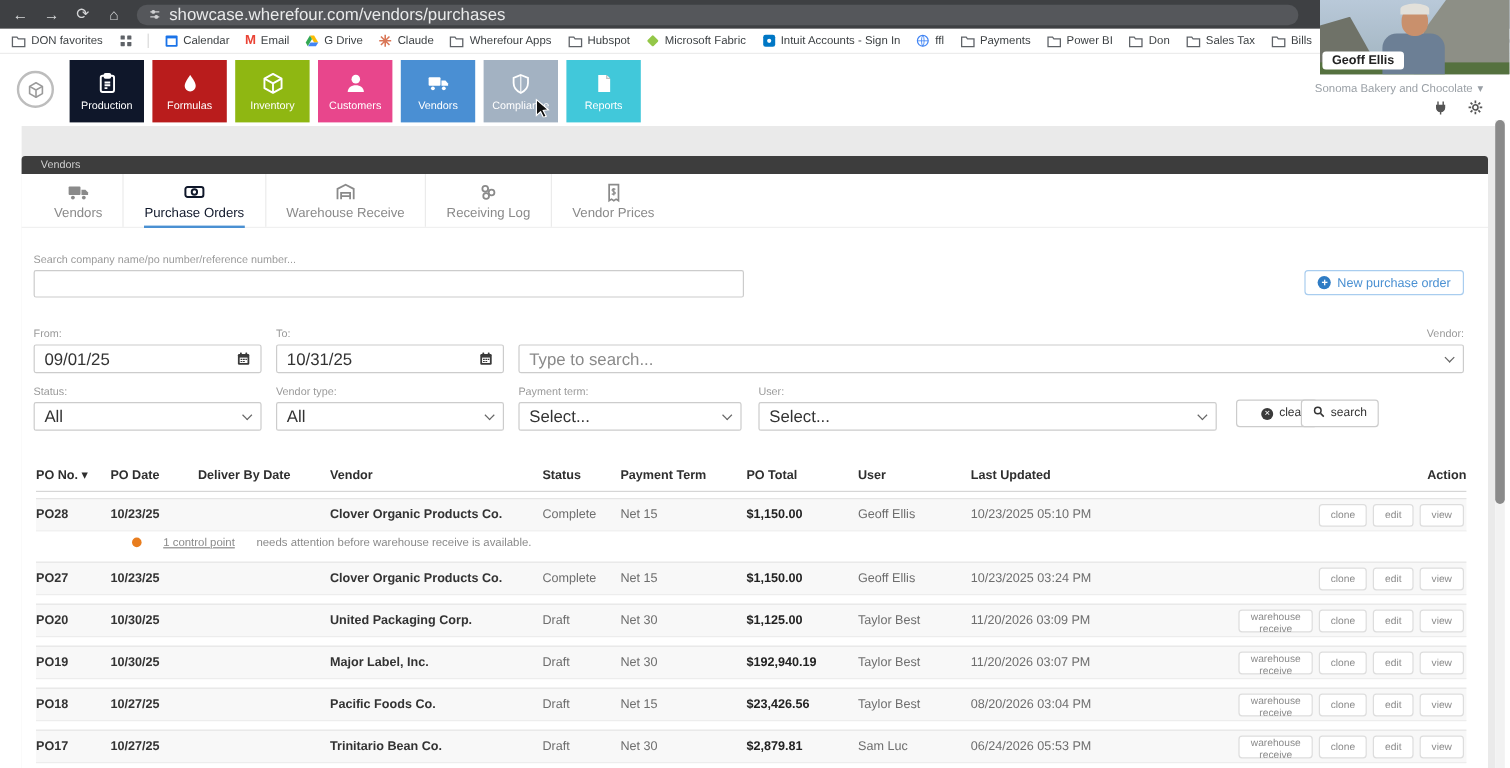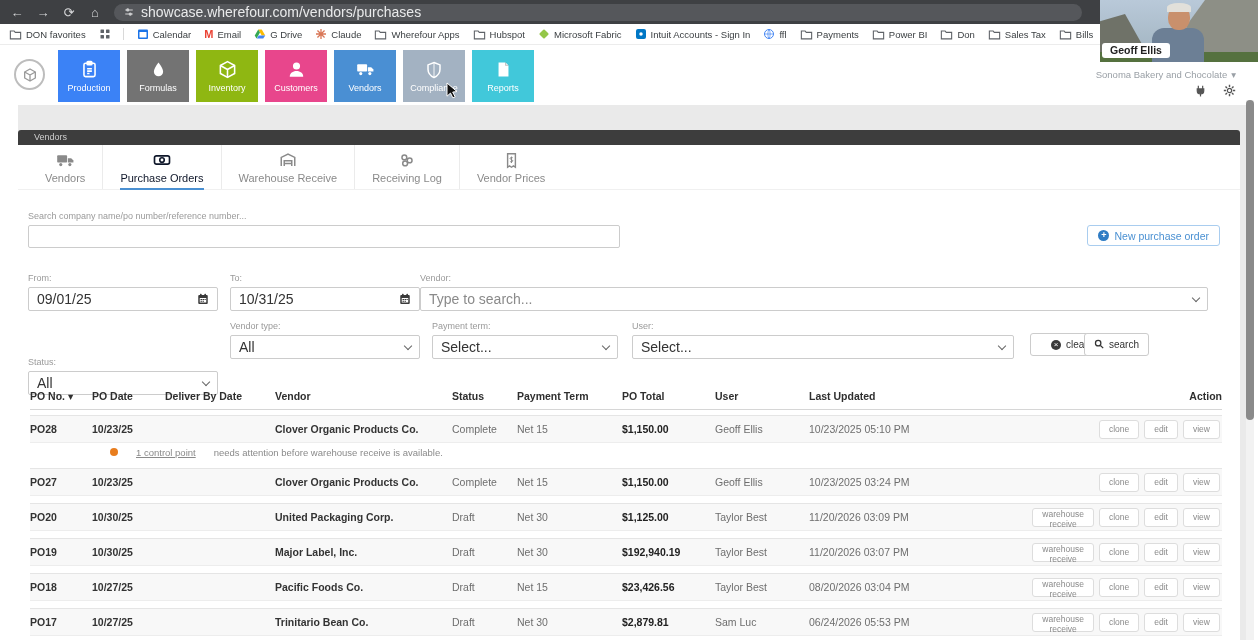--- a/index.html
+++ b/index.html
@@ -327,32 +327,32 @@
 
 <div class="app-header">
   <div class="wf-logo">
     <svg width="16" height="16" viewBox="0 0 24 24" fill="none" stroke="currentColor" stroke-width="2" stroke-linejoin="round">
         <path d="M12 3l8 4.5v9L12 21l-8-4.5v-9z"></path>
         <path d="M4 7.5l8 4.5 8-4.5M12 12v9"></path>
       </svg>
   </div>
   <div class="tiles">
 
-      <div class="tile" style="background: #3b82f6;">
+      <div class="tile" style="background: #0f172a;">
         <span class="tile-ic">
           <svg viewBox="0 0 24 24" width="19" height="19" fill="none" stroke="currentColor" stroke-width="2">
             <rect x="5" y="4" width="14" height="17" rx="2"></rect>
             <rect x="9" y="2" width="6" height="4" rx="1" fill="currentColor"></rect>
             <path d="M9 11h6M9 14h6M9 17h3"></path>
           </svg>
         </span>
         <span class="tile-label">Production</span>
       </div>
 
-      <div class="tile" style="background: #737373;">
+      <div class="tile" style="background: #b91c1c;">
         <span class="tile-ic">
           <svg viewBox="0 0 24 24" width="17" height="17" fill="currentColor">
             <path d="M12 2C12 2 5.5 10 5.5 15a6.5 6.5 0 0 0 13 0C18.5 10 12 2 12 2z"></path>
           </svg>
         </span>
         <span class="tile-label">Formulas</span>
       </div>
 
       <div class="tile" style="background: rgb(143, 183, 18);">
         <span class="tile-ic">
@@ -519,29 +519,29 @@
           <svg width="12" height="12" viewBox="0 0 24 24">
             <rect x="2.5" y="4" width="19" height="18" rx="2" fill="#3a3a3a"></rect>
             <rect x="6" y="1.5" width="3" height="5" rx="1" fill="#3a3a3a"></rect>
             <rect x="15" y="1.5" width="3" height="5" rx="1" fill="#3a3a3a"></rect>
             <rect x="5.5" y="10" width="13" height="9" fill="#fff"></rect>
             <path d="M7 12h3v2H7zM11 12h3v2h-3zM15 12h2.5v2H15zM7 15.5h3v2H7zM11 15.5h3v2h-3z" fill="#3a3a3a"></path>
           </svg>
         </span>
     </div>
   </div>
-  <div class="fitem" style="left:402px; top:128px; width:788px;">
+  <div class="fitem" style="left:414px; top:128px; width:788px;text-align:right;">
     <div class="flabel">Vendor:</div>
     <div class="fbox">
       <span class="placeholder">Type to search...</span>
       <span class="chev"></span>
     </div>
   </div>
 
-  <div class="fitem" style="left:10px; top:176px; width:190px;margin-top:36px;">
+  <div class="fitem" style="left:10px; top:176px; width:190px;">
     <div class="flabel">Status:</div>
     <div class="fbox">
       <span>All</span>
       <span class="chev"></span>
     </div>
   </div>
   <div class="fitem" style="left:212px; top:176px; width:190px;">
     <div class="flabel">Vendor type:</div>
     <div class="fbox">
       <span>All</span>

